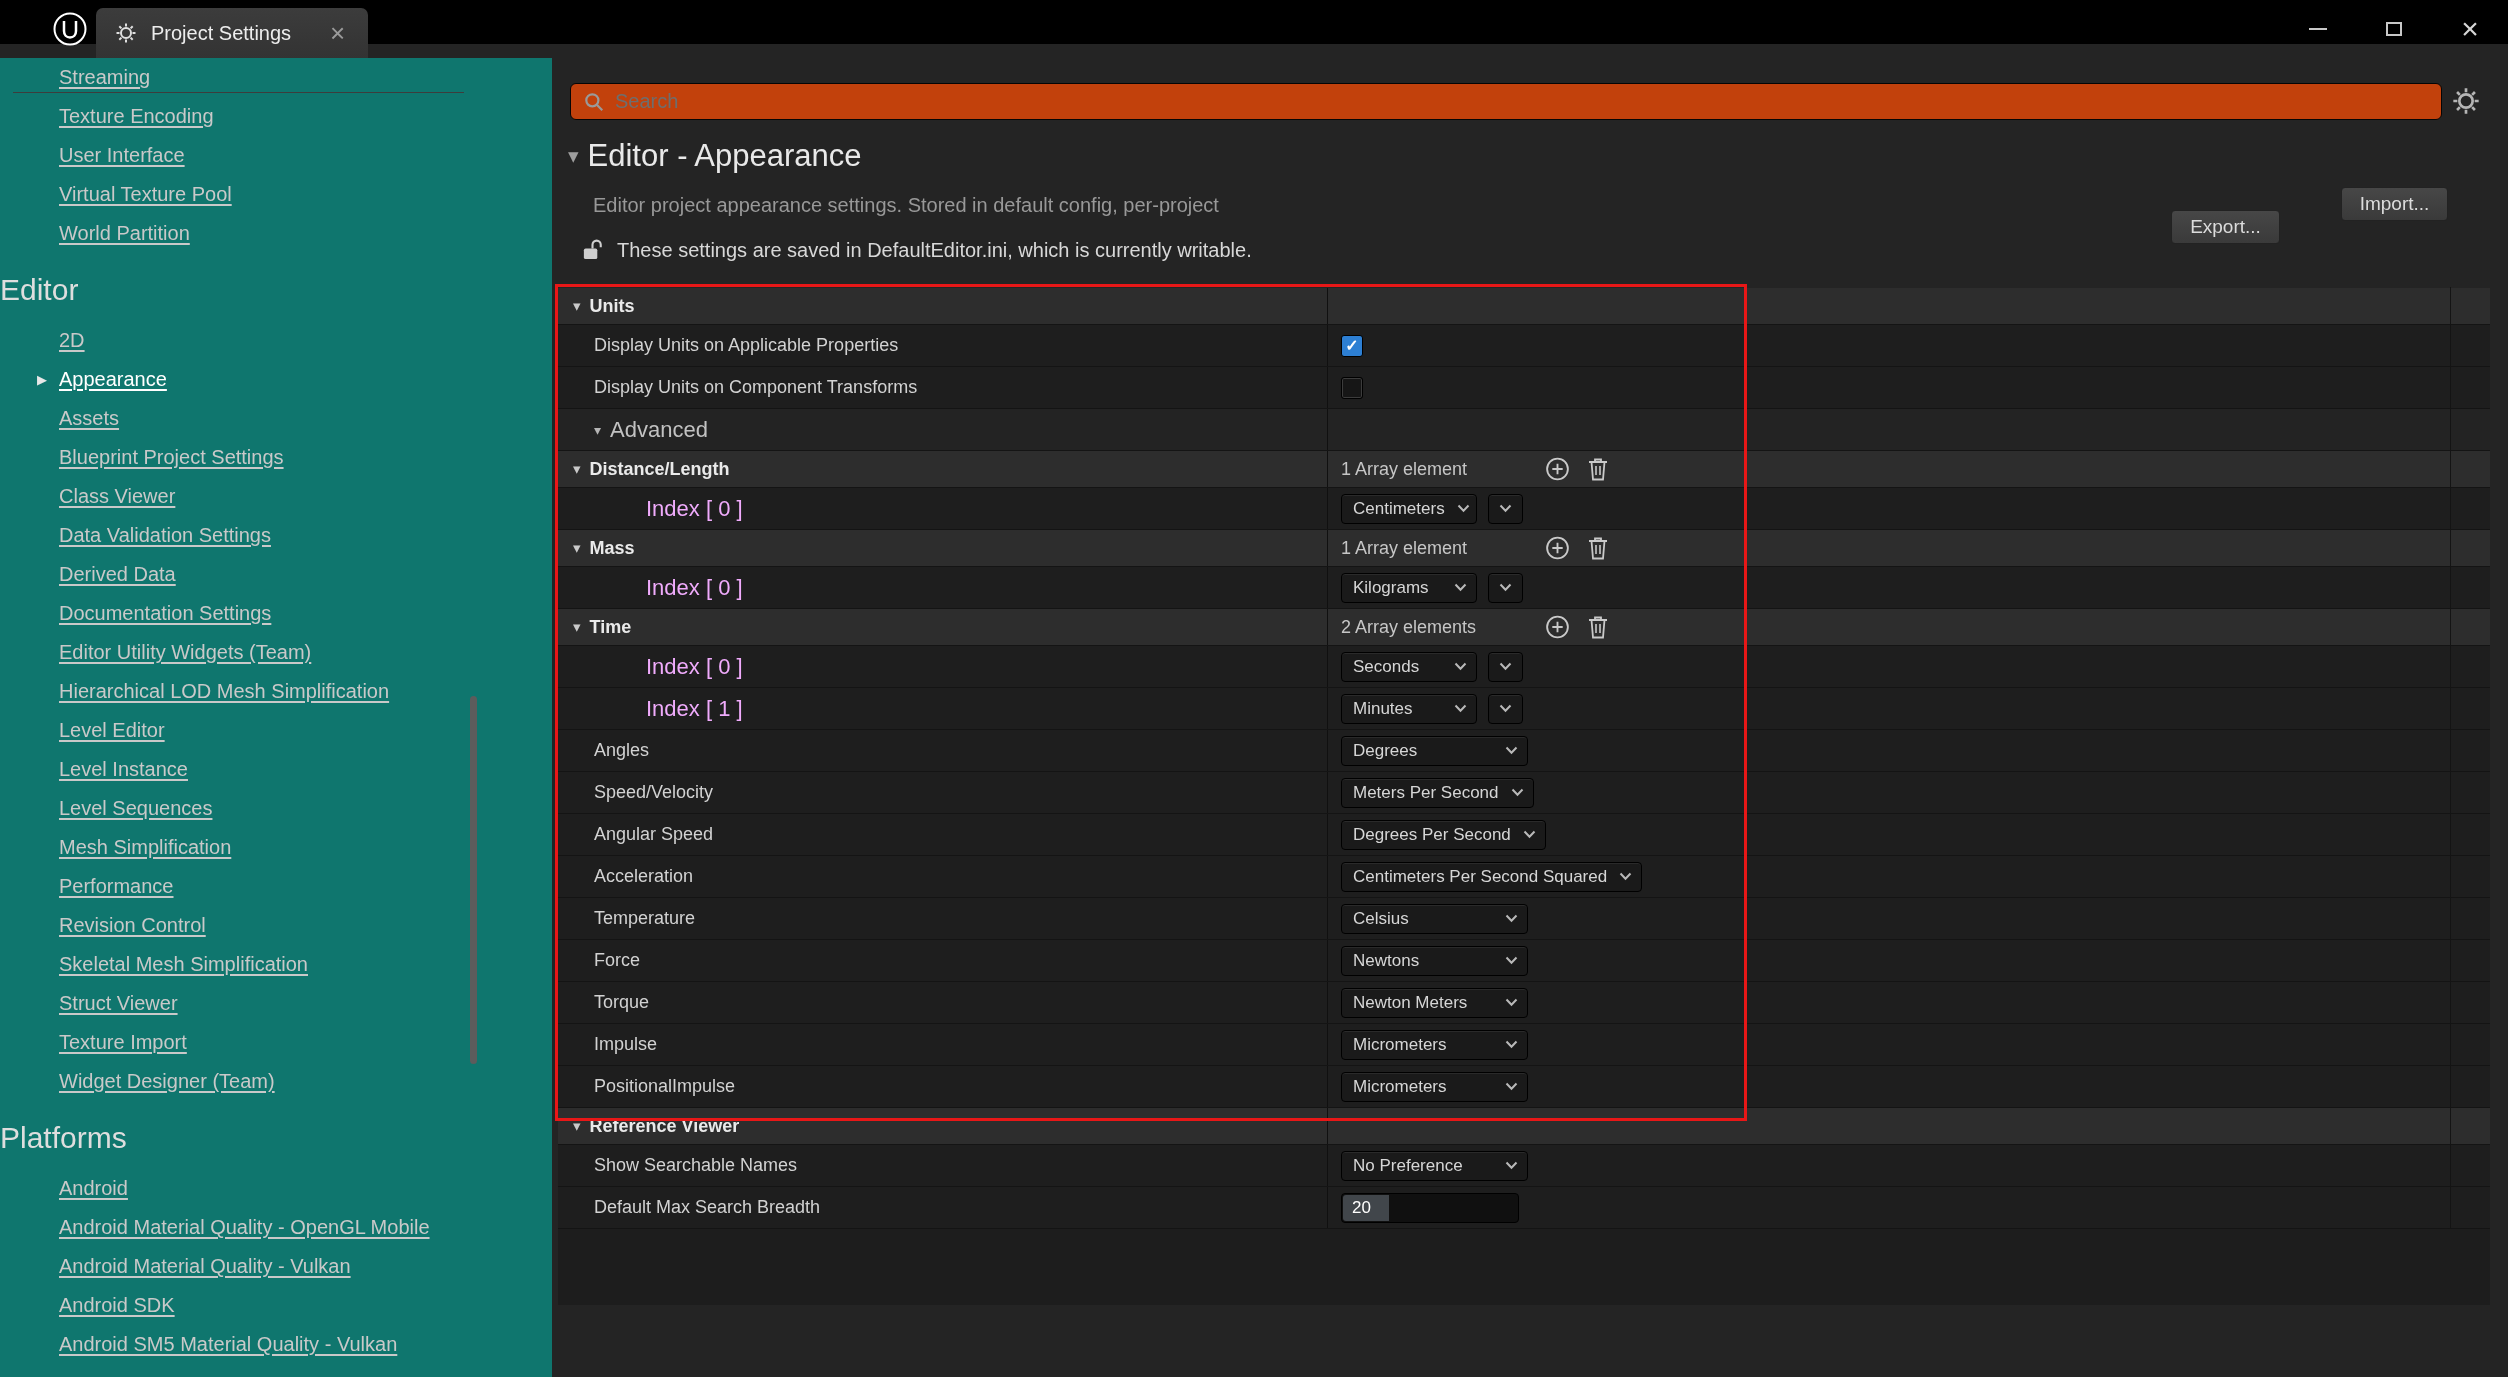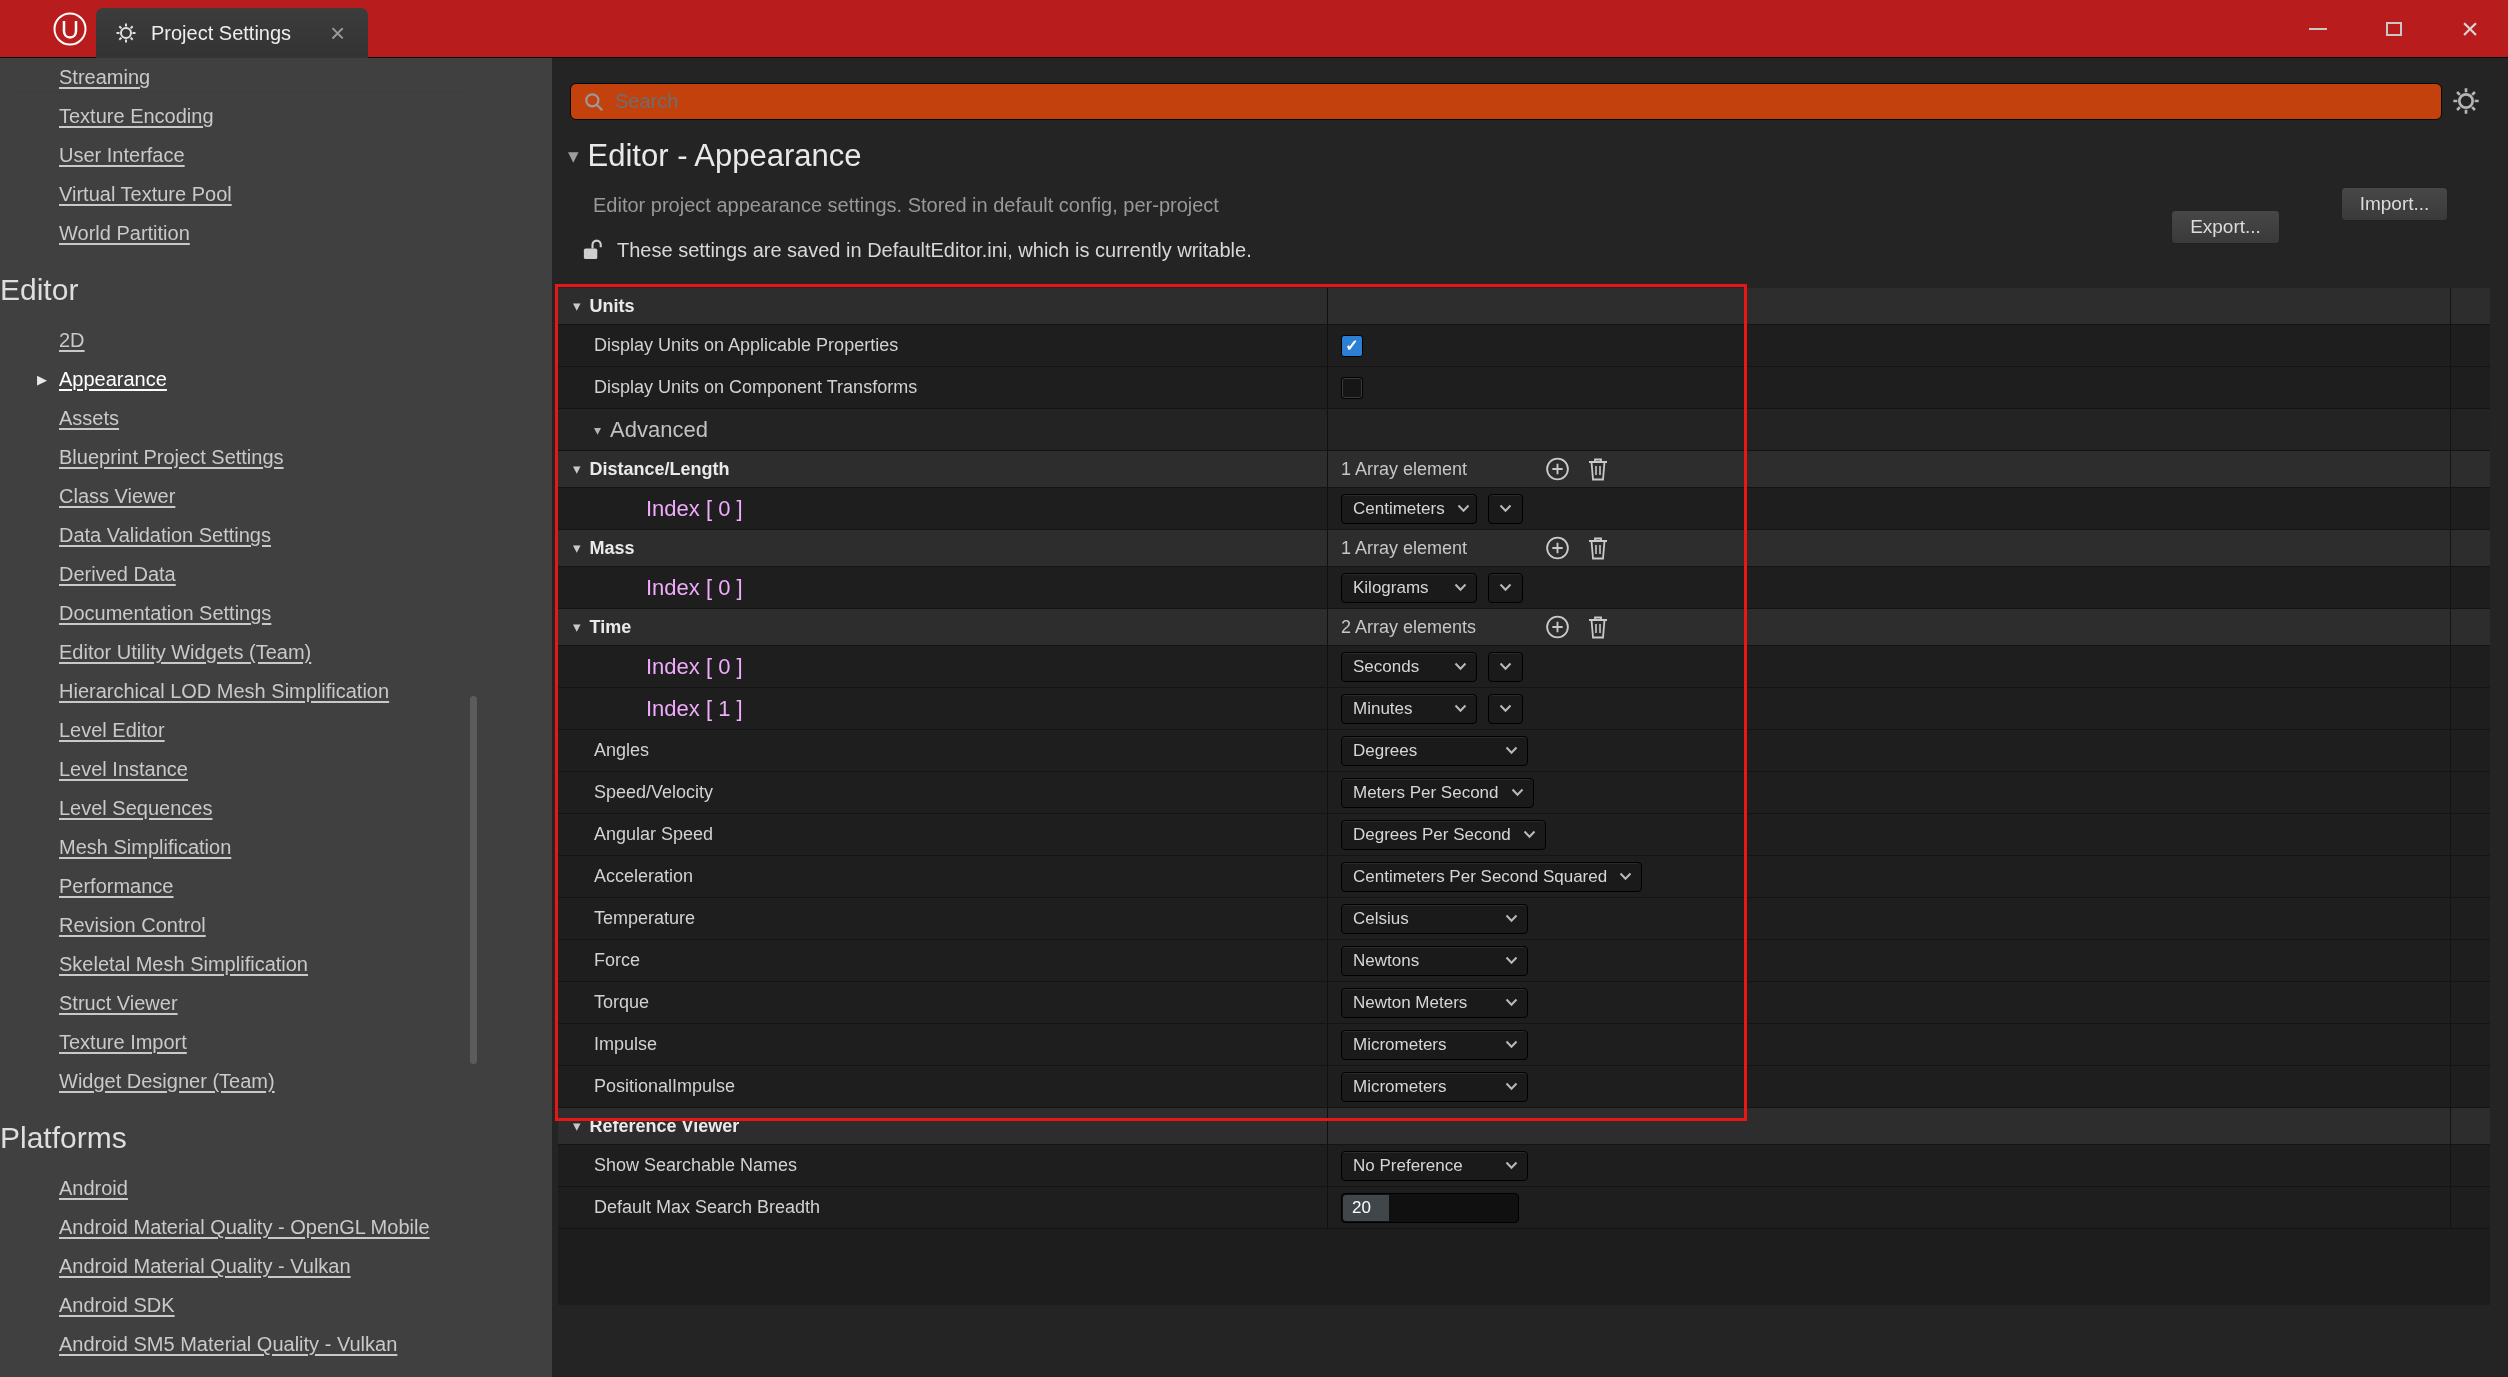--- a/index.html
+++ b/index.html
@@ -1,36 +1,36 @@
 <!DOCTYPE html>
 <html><head>
 <meta charset="utf-8">
 <style>
   * { box-sizing: border-box; margin: 0; padding: 0; }
   html,body { width:2508px; height:1377px; overflow:hidden; background:#242424;
     font-family:"Liberation Sans", sans-serif; }
 
   
-  .topbar { position:absolute; left:0; top:0; width:2508px; height:58px;
-    background:#b91c1c; border-bottom:1px solid #000; z-index:10; }
+  .topbar { position:absolute; left:0; top:0; width:2508px; height:44px;
+    background:#000000; border-bottom:1px solid #000; z-index:10; }
   .ue-logo { position:absolute; left:52px; top:11px; width:36px; height:36px; }
   .tab { position:absolute; left:96px; top:8px; height:50px; min-width:272px;
     background:linear-gradient(#3c3c3c,#333); border-radius:7px 7px 0 0;
     display:flex; align-items:center; padding:0 18px; gap:13px; }
   .tab-title { color:#ededed; font-size:20px; }
   .tab-close { color:#9a9a9a; font-size:26px; line-height:1; margin-left:26px; cursor:pointer; }
   .win-controls { position:absolute; right:0; top:0; height:58px; display:flex; }
   .win-btn { width:76px; height:58px; display:flex; align-items:center; justify-content:center; cursor:pointer; }
   .glyph-min { width:18px; height:2px; background:#c8c8c8; }
   .glyph-max { width:16px; height:14px; border:2px solid #c8c8c8; }
   .glyph-close { color:#d6d6d6; font-size:30px; line-height:1; }
 
   
   .sidebar { position:absolute; left:0; top:58px; width:552px; bottom:0;
-    background:#404040; overflow:hidden; }
+    background:#0f766e; overflow:hidden; }
   .sb-separator { position:absolute; left:13px; top:34px; width:451px; height:1px; background:#3d3d3d; }
   .sb-list { position:absolute; left:0; top:0; width:100%; }
   .sb-item { position:relative; height:39px; line-height:39px; padding-left:59px;
     font-size:20px; color:#c9c9c9; white-space:nowrap; cursor:pointer; }
   .sb-item .lbl { text-decoration:underline; text-underline-offset:3px; }
   .sb-item.selected { color:#fff; }
   .sb-item.selected .lbl { color:#fff; }
   .sb-item .tri { position:absolute; left:37px; top:0; font-size:13px; color:#e8e8e8; text-decoration:none; }
   .sb-section { height:68px; line-height:74px; font-size:30px;
     color:#dedede; white-space:nowrap; }

